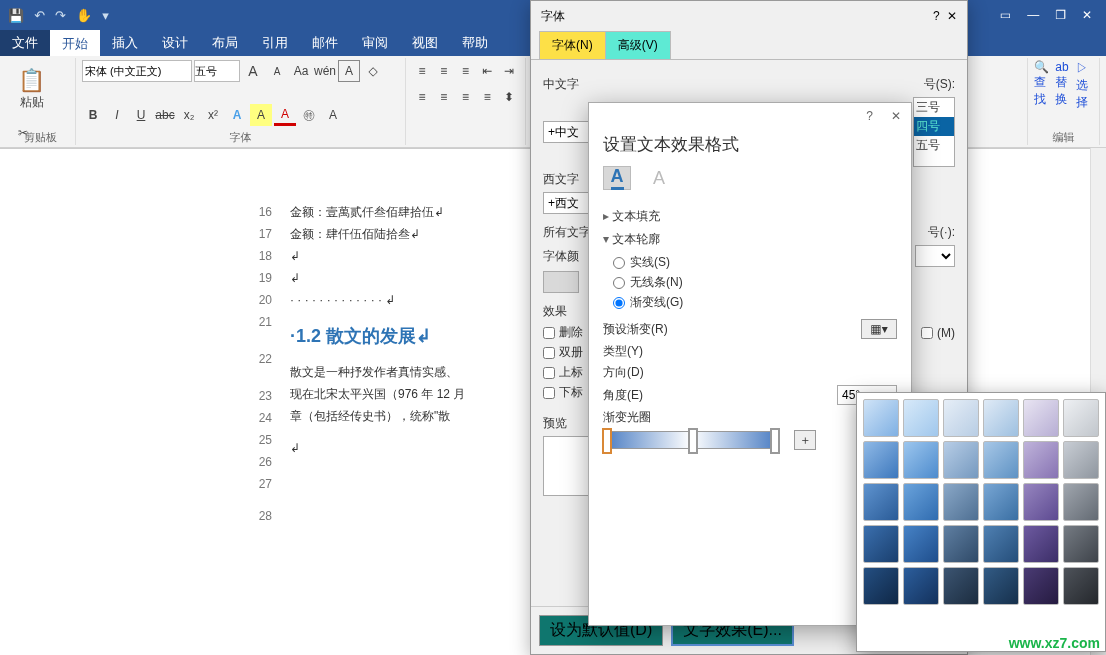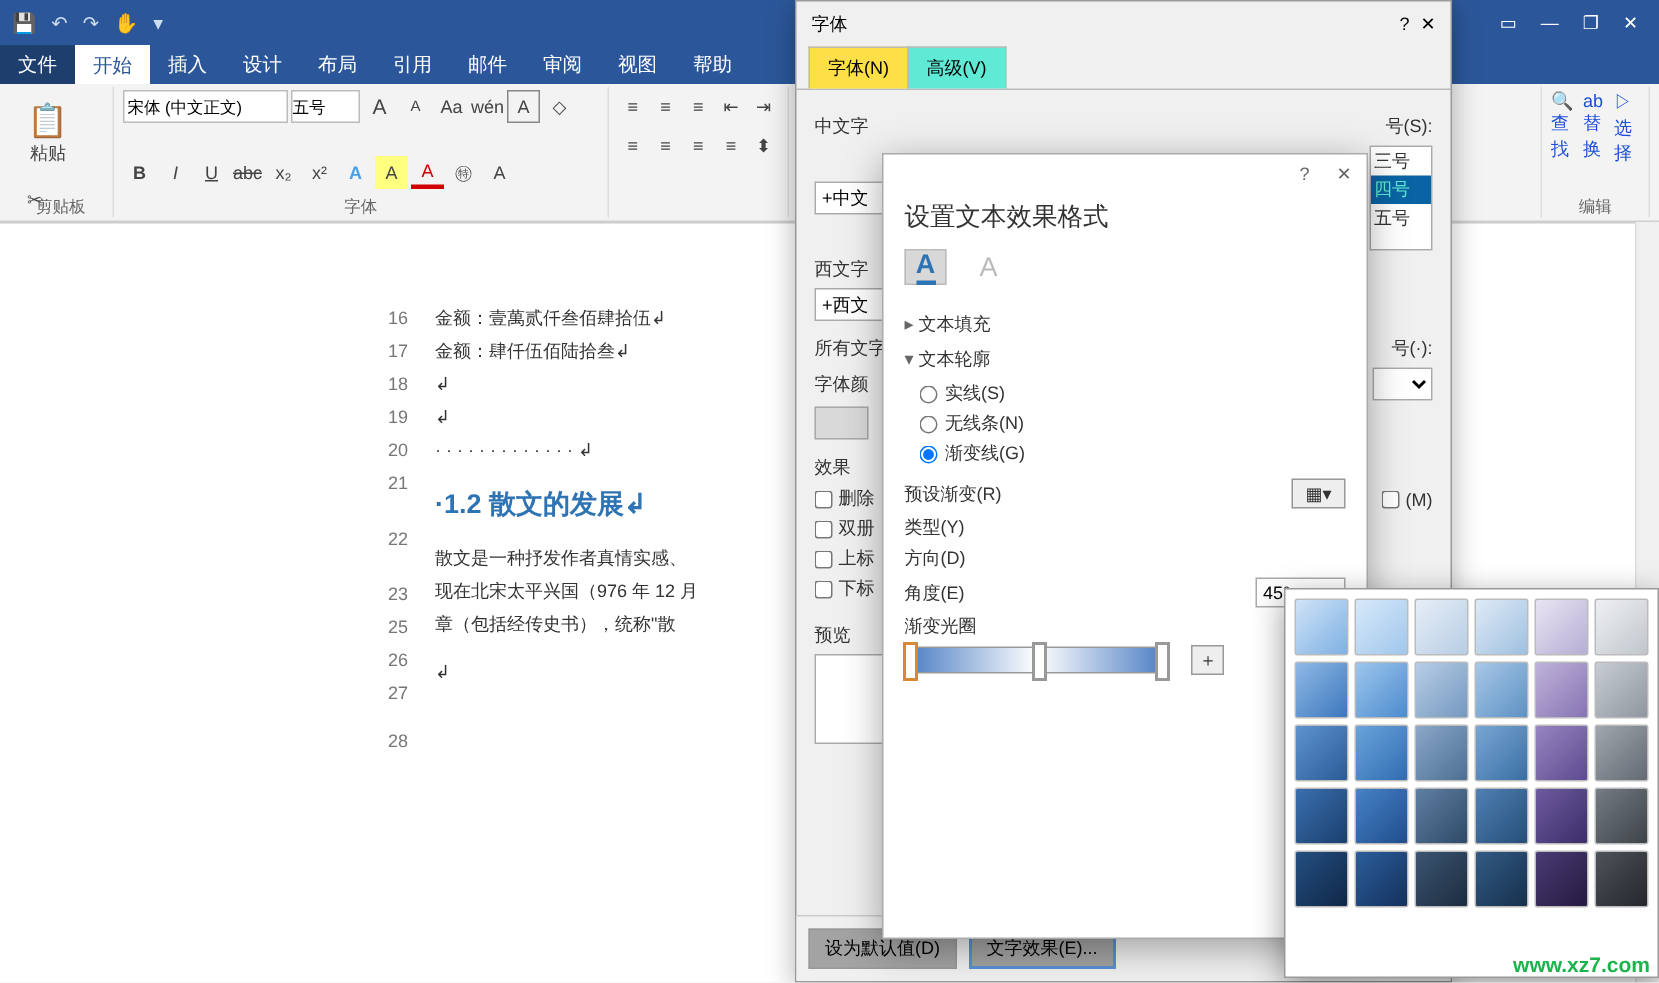--- a/index.html
+++ b/index.html
@@ -37,21 +37,21 @@
   .fd-title .sp{flex:1}
   .fd-tabs{display:flex;border-bottom:1px solid #bbb;padding:0 8px}
   .fd-tab{padding:5px 12px;border:1px solid #bbb;border-bottom:none;background:#5eead4;margin-right:-1px;font-size:12px}
   .fd-tab.act{background:#fde047}
   .fd-body{padding:12px 12px;font-size:12px;color:#333}
   .fld{margin:4px 0;display:flex;align-items:center;gap:6px}
   .inp{border:1px solid #aaa;background:#fff;height:22px;padding:0 4px}
   .chk{display:flex;align-items:center;gap:4px;margin:3px 0}
   .chk input{width:12px;height:12px}
   .fd-foot{position:absolute;bottom:0;left:0;right:0;padding:8px;display:flex;gap:8px;border-top:1px solid #ccc;background:#f0f0f0}
-  .pbtn{border:1px solid #999;background:#a3a3a3;padding:3px 10px;font-size:12px}
+  .pbtn{border:1px solid #999;background:#0f766e;padding:3px 10px;font-size:16px}
   .sizelist{border:1px solid #aaa;background:#fff;width:42px;height:70px;font-size:11px;overflow:hidden}
   .sizelist div{padding:1px 2px}
   .sizelist .sel{background:#0a64a4;color:#5eead4}
   
   .fxpanel{position:absolute;left:588px;top:102px;width:324px;height:524px;background:#fff;border:1px solid #aaa;box-shadow:0 6px 24px rgba(0,0,0,.35)}
   .fx-head{display:flex;justify-content:flex-end;gap:18px;padding:6px 10px;color:#666;font-size:14px}
   .fx-title{font-size:17px;color:#333;padding:4px 14px 8px}
   .fx-mode{display:flex;gap:14px;padding:2px 14px 8px}
   .fx-mode .ic{width:28px;height:24px;border:1px solid transparent;display:flex;align-items:center;justify-content:center}
   .fx-mode .ic.act{background:#d8d8d8;border-color:#bbb}
@@ -207,20 +207,21 @@
 <div class="editor">
   <div class="lnums">
     <div>16</div>
       <div>17</div>
       <div>18</div>
     <div>19</div>
       <div>20</div>
       <div>21</div>
     <div style="height:52px;line-height:52px">22</div>
     <div>23</div>
+      <div>24</div>
       <div>25</div>
     <div>26</div>
       <div>27</div>
     <div style="margin-top:10px">28</div>
   </div>
   <div class="doc">
     <div class="row">金额：壹萬贰仟叁佰肆拾伍↲</div>
     <div class="row">金额：肆仟伍佰陆拾叁↲</div>
     <div class="row">↲</div>
     <div class="row">↲</div>

